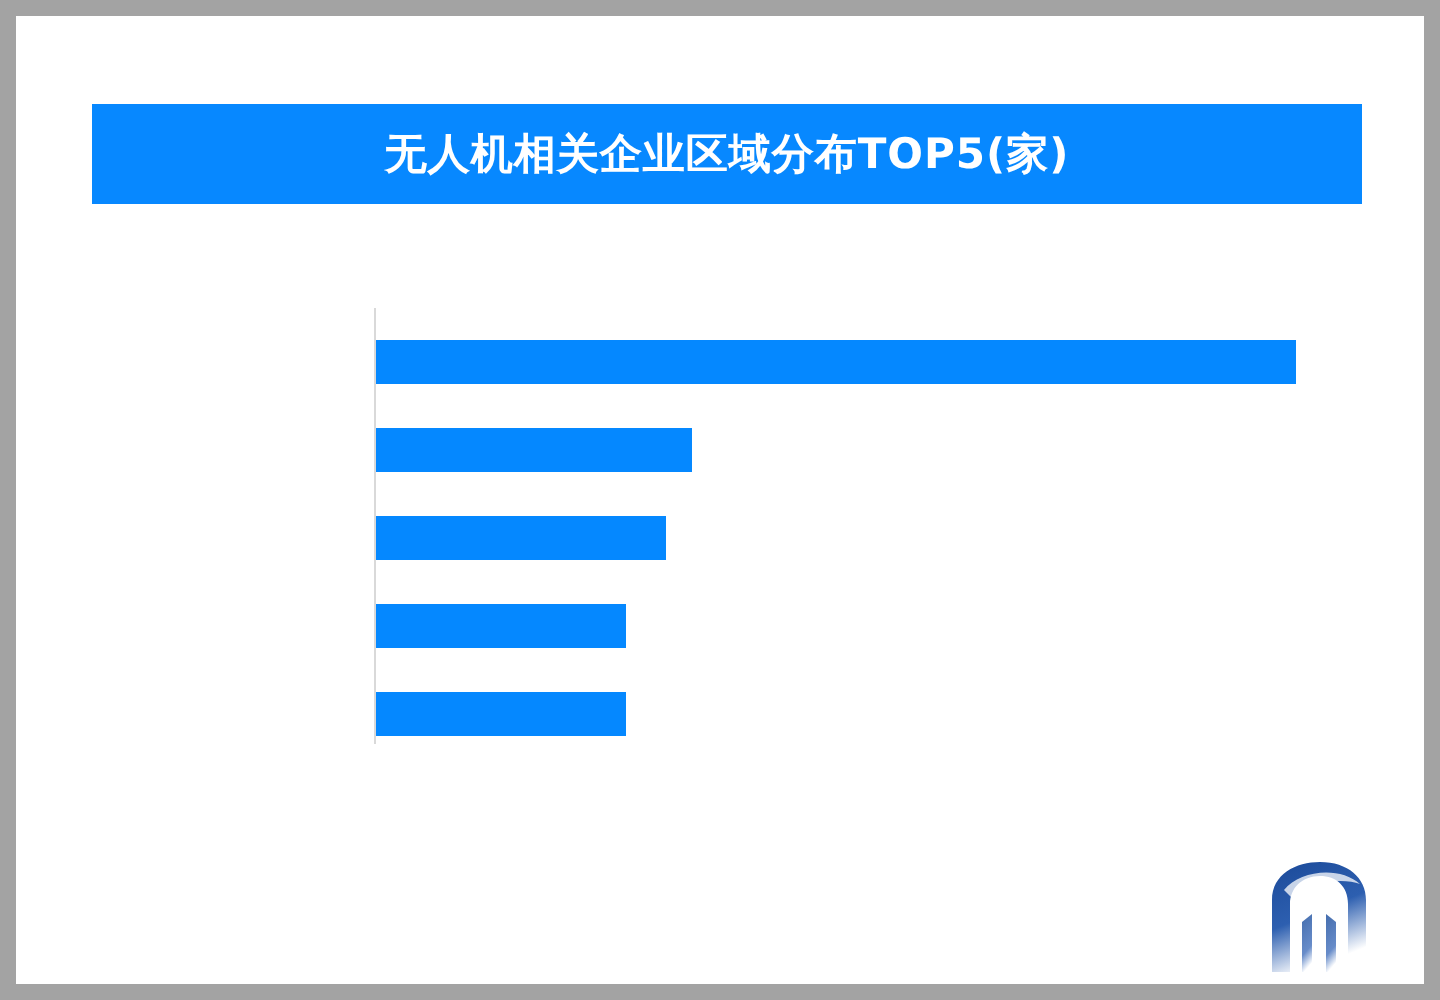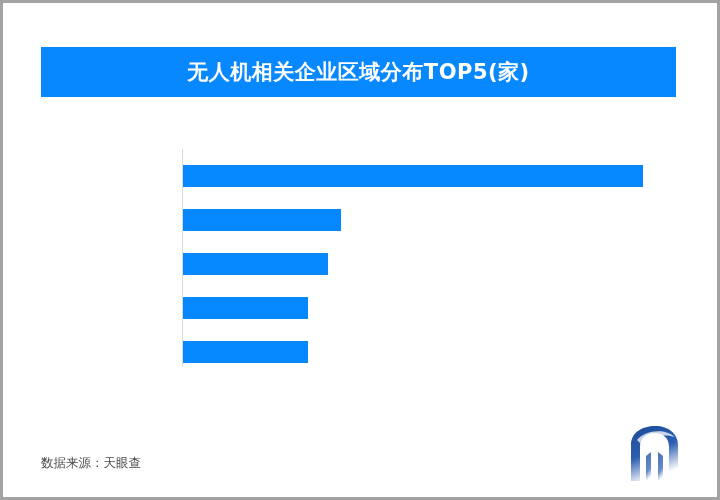--- a/index.html
+++ b/index.html
@@ -7,21 +7,21 @@
   body{
     width:720px;height:500px;
     font-family:"DejaVu Sans","Liberation Sans",sans-serif;
     overflow:hidden;
   }
   #canvas{
     position:relative;
     width:720px;height:500px;
     box-sizing:border-box;
     background:#ffffff;
-    border:3px solid #a3a3a3;
+    border:8px solid #a3a3a3;
     overflow:hidden;
   }
   
   #title-banner{
     position:absolute;
     left:38px;top:44px;
     width:635px;height:50px;
     background:#0788ff;
     display:flex;align-items:center;justify-content:center;
   }
@@ -94,21 +94,20 @@
         </div>
         <div class="bar-row" style="top: 294px;">
           <div class="bar" title="湖南省 124" style="width: 124.814px; background: rgb(5, 136, 255);"></div>
         </div>
         <div class="bar-row" style="top: 338px;">
           <div class="bar" title="江苏省 124" style="width: 124.814px; background: rgb(5, 136, 255);"></div>
         </div>
       </div>
   </div>
 
-  <div id="source-text">数据来源：天眼查</div>
 
   <div id="logo">
     <svg width="62" height="62" viewBox="0 0 62 62" aria-hidden="true">
       <defs>
         <linearGradient id="lg" x1="0" y1="0" x2="0.35" y2="1">
           <stop offset="0%" stop-color="#1b4a99"></stop>
           <stop offset="55%" stop-color="#2d5fb0"></stop>
           <stop offset="100%" stop-color="#ffffff"></stop>
         </linearGradient>
         <linearGradient id="lg2" x1="0" y1="0" x2="0.2" y2="1">

